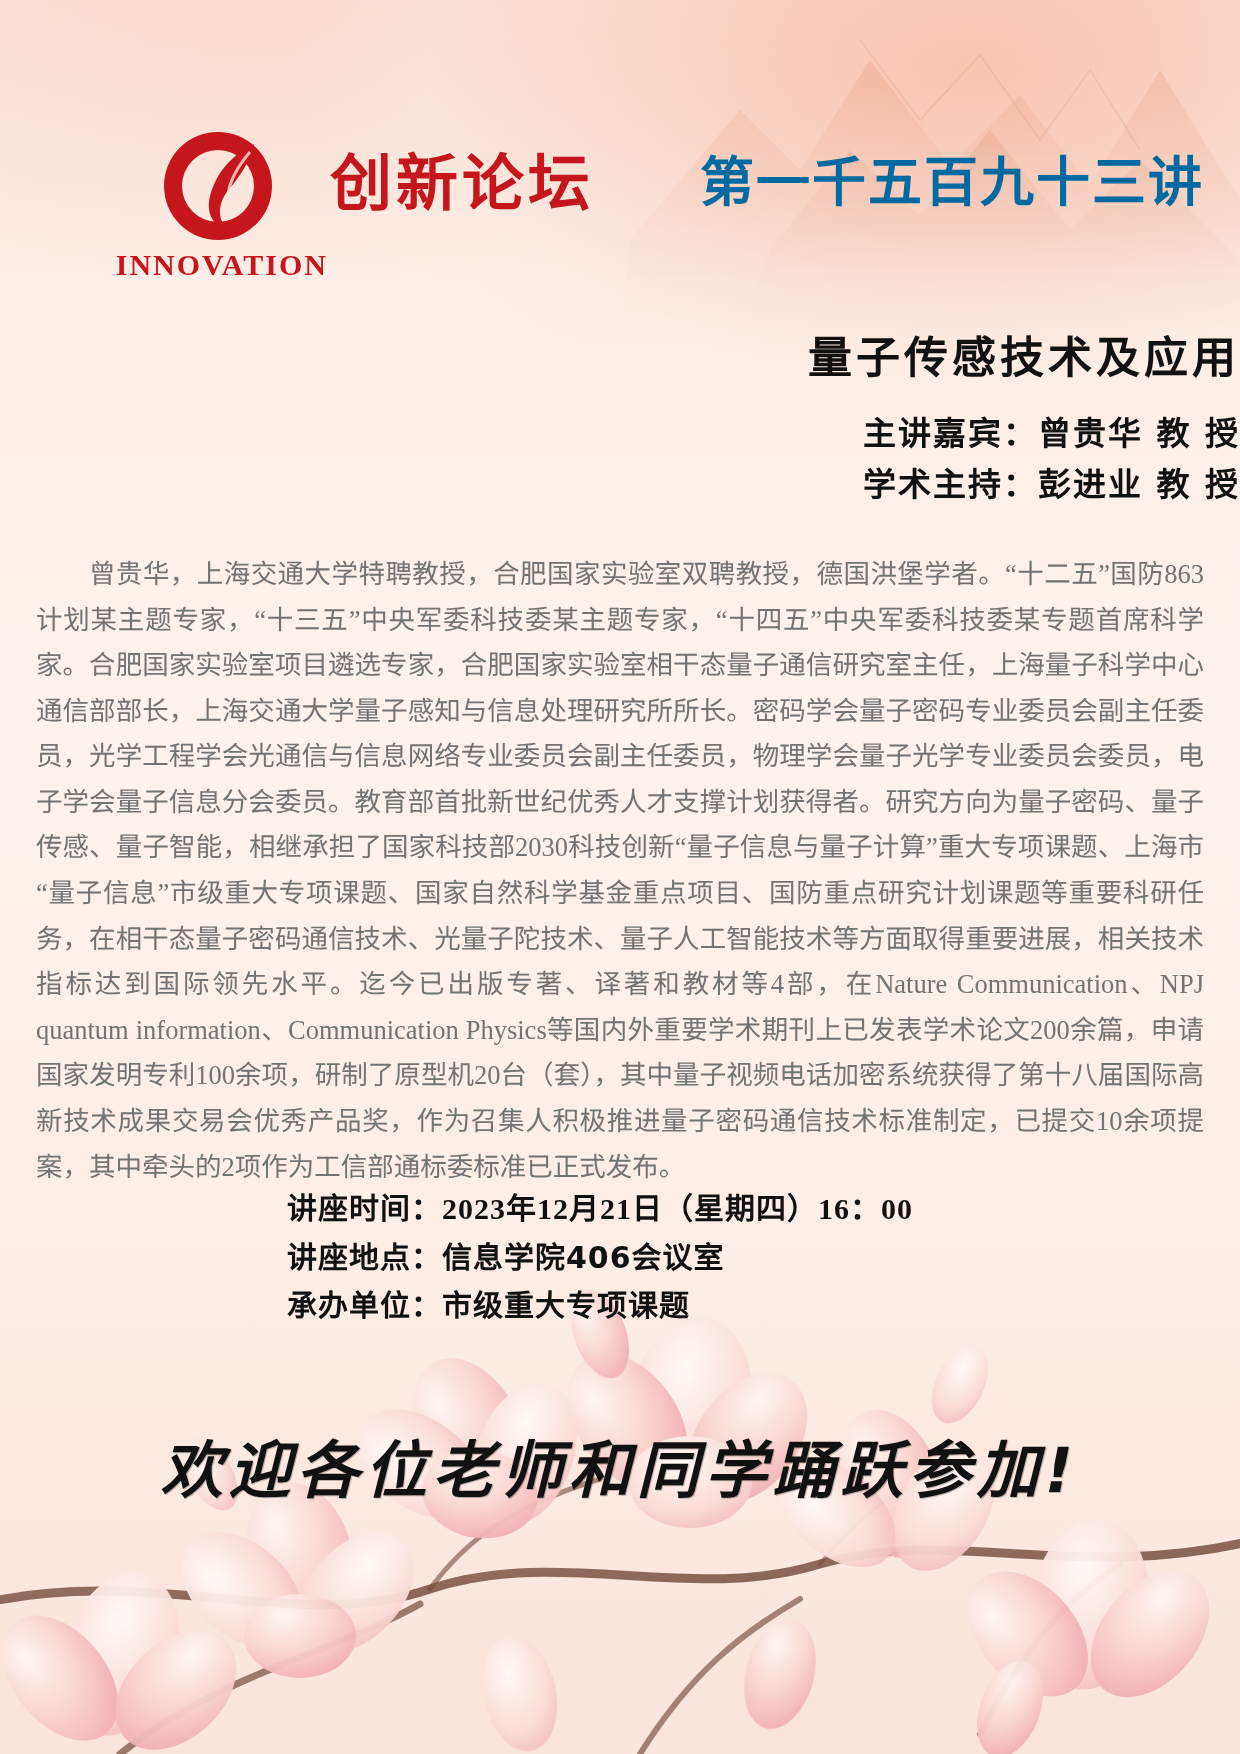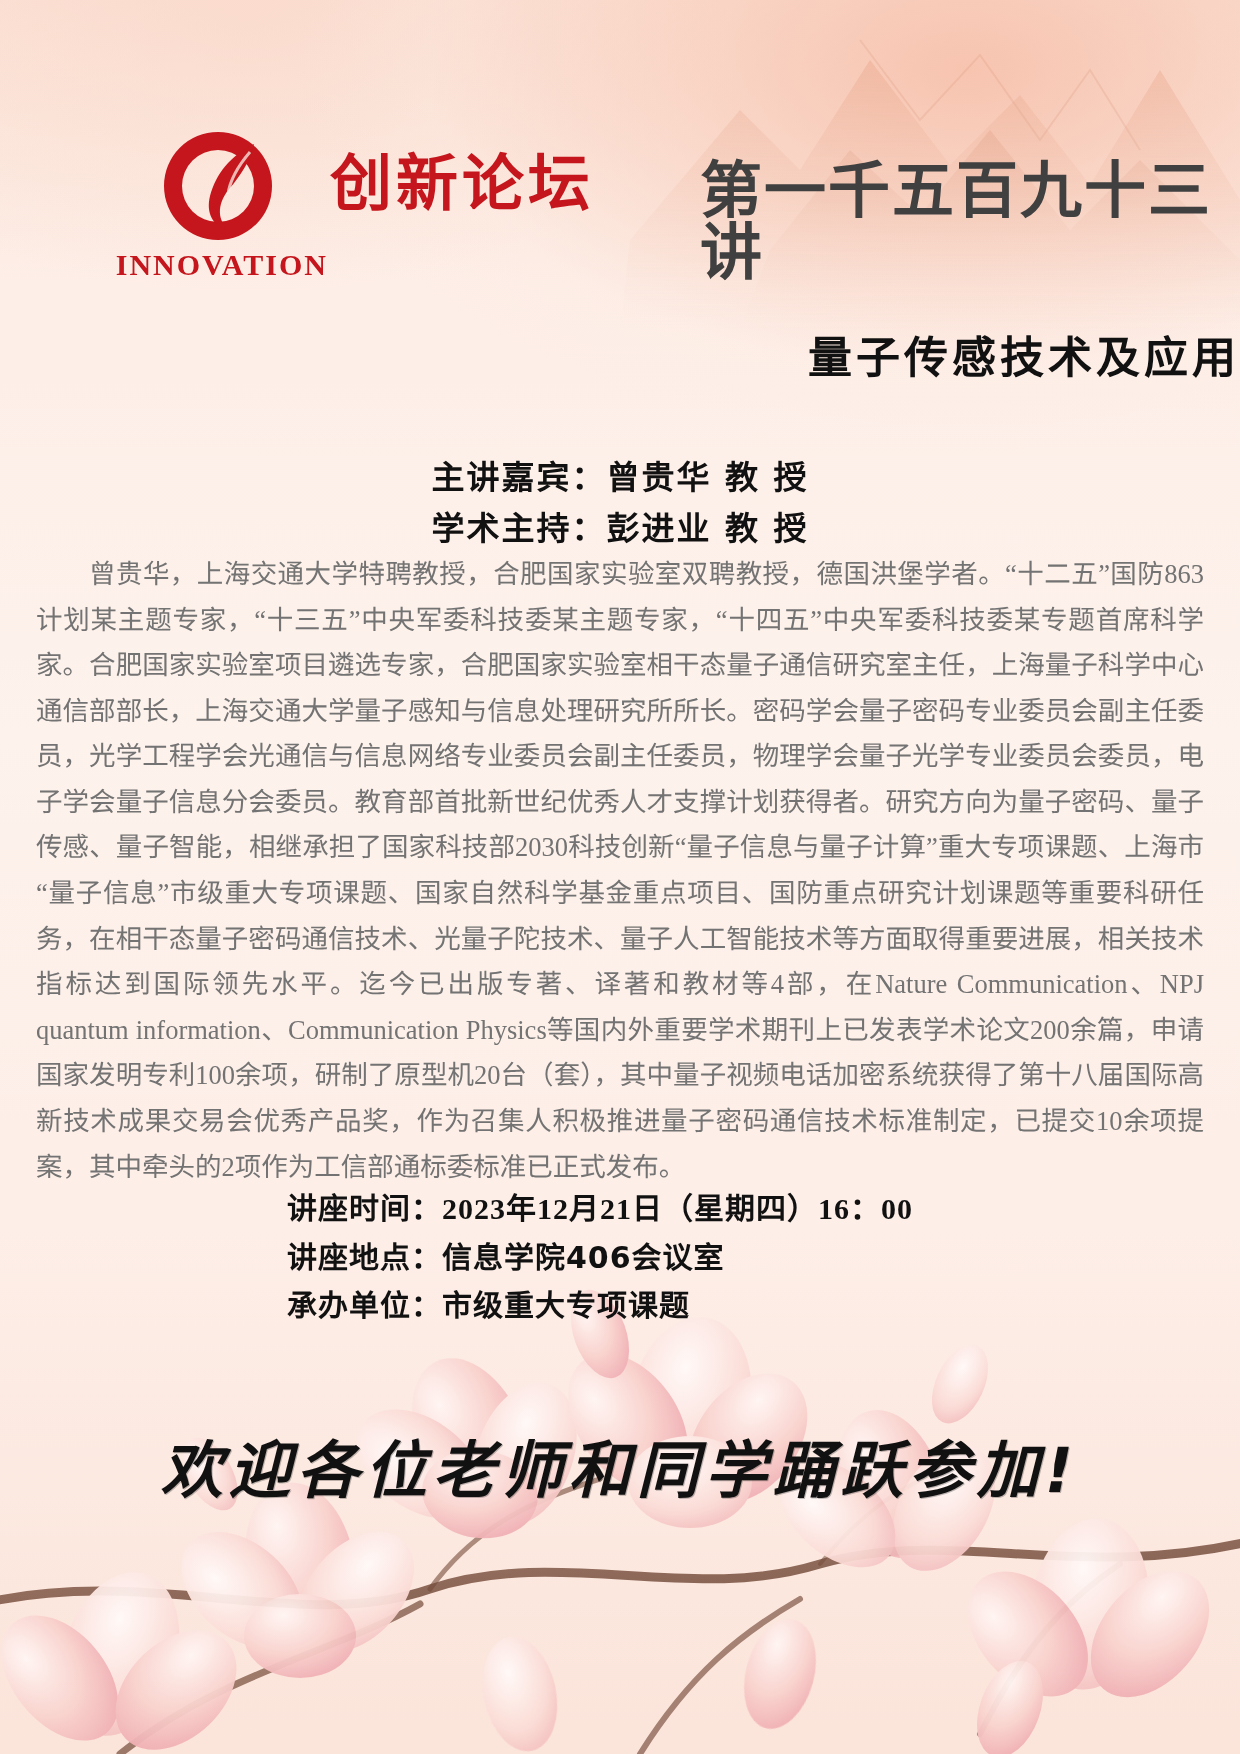--- a/index.html
+++ b/index.html
@@ -83,24 +83,24 @@
     font-size: 62px;
     color: #c4161c;
     letter-spacing: 4px;
     line-height: 1;
     margin-top: 7px;
   }
   .title-session {
     position: absolute;
     left: 700px;
     top: 52px;
-    font-family: Liberation Sans, sans-serif;
-    font-weight: 700;
-    font-size: 62px;
-    color: #404040;
+    font-family: Liberation Mono, monospace;
+    font-weight: 700;
+    font-size: 54px;
+    color: #0369a1;
     letter-spacing: 2px;
     line-height: 1;
   }
 
   
   .lecture-title {
     position: absolute;
     top: 322px;
     left: 0;
     right: 0;
@@ -109,28 +109,27 @@
     font-weight: 700;
     font-size: 44px;
     letter-spacing: 4px;
     color: #111;
   }
   .speakers {
     position: absolute;
     top: 408px;
     left: 0;
     right: 0;
-    text-align: center;
+    text-align: right;
     font-family: "DejaVu Sans", sans-serif;
     font-weight: 700;
     font-size: 33px;
     letter-spacing: 2px;
     color: #111;
     line-height: 1.55;
-    margin-top: 44px;
   }
 
   
   .bio {
     position: absolute;
     top: 552px;
     left: 36px;
     width: 1168px;
     font-family: "Liberation Serif", "DejaVu Serif", serif;
     font-size: 26.5px;

